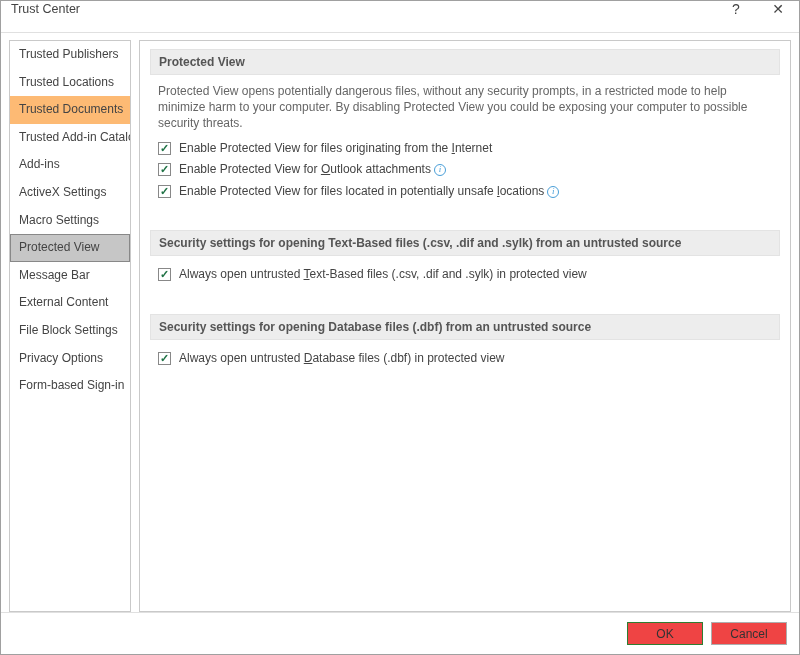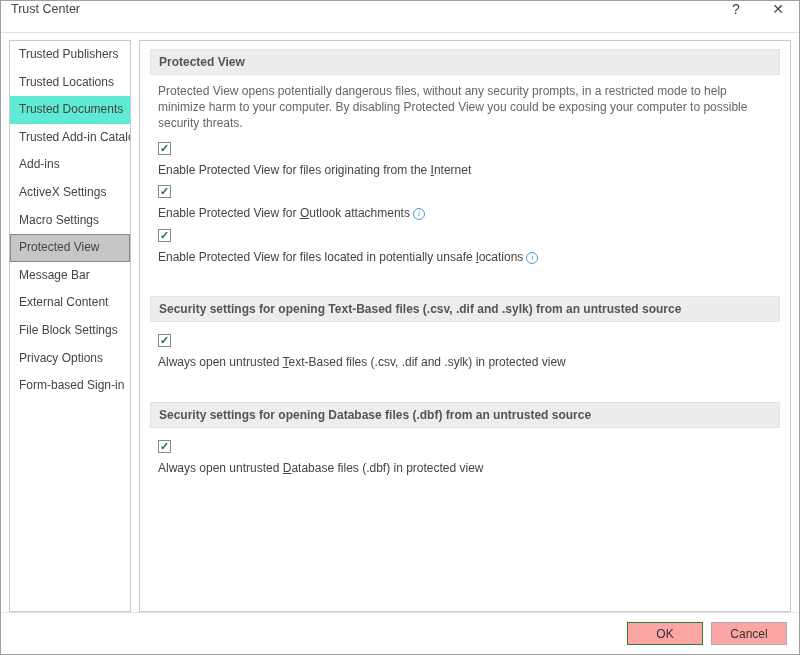--- a/index.html
+++ b/index.html
@@ -64,21 +64,21 @@
     cursor: pointer;
     white-space: nowrap;
     line-height: 1.3;
   }
   .sidebar-item.selected {
     background: #c6c6c6;
     border: 1px solid #888;
     padding: 5px 8px 5px 8px;
   }
   .sidebar-item.highlight {
-    background: #5eead4;
+    background: #fdba74;
   }
   .content {
     flex: 1;
     border: 1px solid #c9c9c9;
     padding: 8px 10px 8px 10px;
     overflow: auto;
     font-size: 12px;
     color: #444;
   }
   .section-header {
@@ -97,21 +97,20 @@
     color: #666;
     line-height: 1.35;
     margin-bottom: 6px;
   }
   .checkrow {
     display: flex;
     align-items: flex-start;
     gap: 8px;
     padding: 3px 0;
     line-height: 1.3;
-    flex-direction: column;
   }
   .checkbox {
     width: 13px; height: 13px;
     border: 1px solid #888;
     display: inline-flex;
     align-items: center;
     justify-content: center;
     font-size: 11px;
     color: #217346;
     flex-shrink: 0;
@@ -143,21 +142,21 @@
     justify-content: flex-end;
     align-items: center;
     gap: 8px;
     padding: 0 12px;
     border-top: 1px solid #e0e0e0;
   }
   .btn {
     min-width: 76px;
     height: 23px;
     border: 1px solid #adadad;
-    background: #fca5a5;
+    background: #ef4444;
     font-size: 12px;
     color: #333;
     display: inline-flex;
     align-items: center;
     justify-content: center;
     cursor: pointer;
     padding: 0 10px;
   }
   .btn.primary {
     outline: 1px solid #2e7d32;

